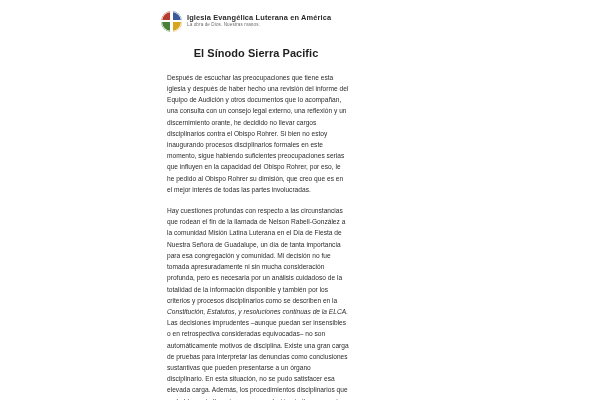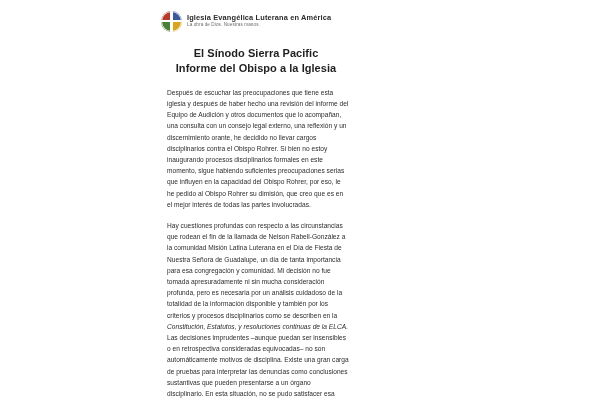--- a/index.html
+++ b/index.html
@@ -144,21 +144,20 @@
       <div class="ring"></div>
     </div>
     <div class="wordmark">
       <div class="org-name">Iglesia Evangélica Luterana en América</div>
       <div class="org-tagline">La obra de Dios. Nuestras manos.</div>
     </div>
   </div>
 
   <div class="title-block">
     <div class="doc-title">El Sínodo Sierra Pacific</div>
-    <div class="doc-subtitle">Informe del Obispo a la Iglesia</div>
   </div>
 
   <div class="body-copy">
     <p class="para">Después de escuchar las preocupaciones que tiene esta iglesia y después de haber hecho una revisión del informe del Equipo de Audición y otros documentos que lo acompañan, una consulta con un consejo legal externo, una reflexión y un discernimiento orante, he decidido no llevar cargos disciplinarios contra el Obispo Rohrer. Si bien no estoy inaugurando procesos disciplinarios formales en este momento, sigue habiendo suficientes preocupaciones serias que influyen en la capacidad del Obispo Rohrer, por eso, le he pedido al Obispo Rohrer su dimisión, que creo que es en el mejor interés de todas las partes involucradas.</p>
 
     <p class="para"><span>Hay cuestiones profundas con respecto a las circunstancias que rodean el fin de la llamada de Nelson Rabell-González a la comunidad Misión Latina Luterana en el Día de Fiesta de Nuestra Señora de Guadalupe, un día de tanta importancia para esa congregación y comunidad. Mi decisión no fue tomada apresuradamente ni sin mucha consideración profunda, pero es necesaria por un análisis cuidadoso de la totalidad de la información disponible y también por los criterios y procesos disciplinarios como se describen en la </span><em>Constitución, Estatutos, y resoluciones continuas de la ELCA</em><span>. Las decisiones imprudentes –aunque puedan ser insensibles o en retrospectiva consideradas equivocadas– no son automáticamente motivos de disciplina. Existe una gran carga de pruebas para interpretar las denuncias como conclusiones sustantivas que pueden presentarse a un órgano disciplinario. En esta situación, no se pudo satisfacer esa elevada carga. Además, los procedimientos disciplinarios que probablemente llegarían a una conclusión similar como mi revisión llevan mucho tiempo y arriesgan el retraso en los procesos de curación necesarios que deben ocurrir.</span></p>
 
     <p class="para">No creo que las circunstancias de estos acontecimientos desafortunados y la participación del Obispo Rohrer en ellos se eleven al nivel de disciplina formal contra el Obispo Rohrer. Sin embargo, creo que el Obispo Rohrer ha perdido la confianza de muchas personas, tanto dentro como fuera del sínodo Sierra Pacific. He pedido al Obispo Rohrer que asista a su asamblea, hable y escuche a sus miembros y dé a esto la consideración orante que merece, después de lo cual esperaré su respuesta. Espero que el Obispo Rohrer concluya, como he hecho yo, que ya no pueden servir eficazmente en su papel de obispo.</p>
 
   </div>

